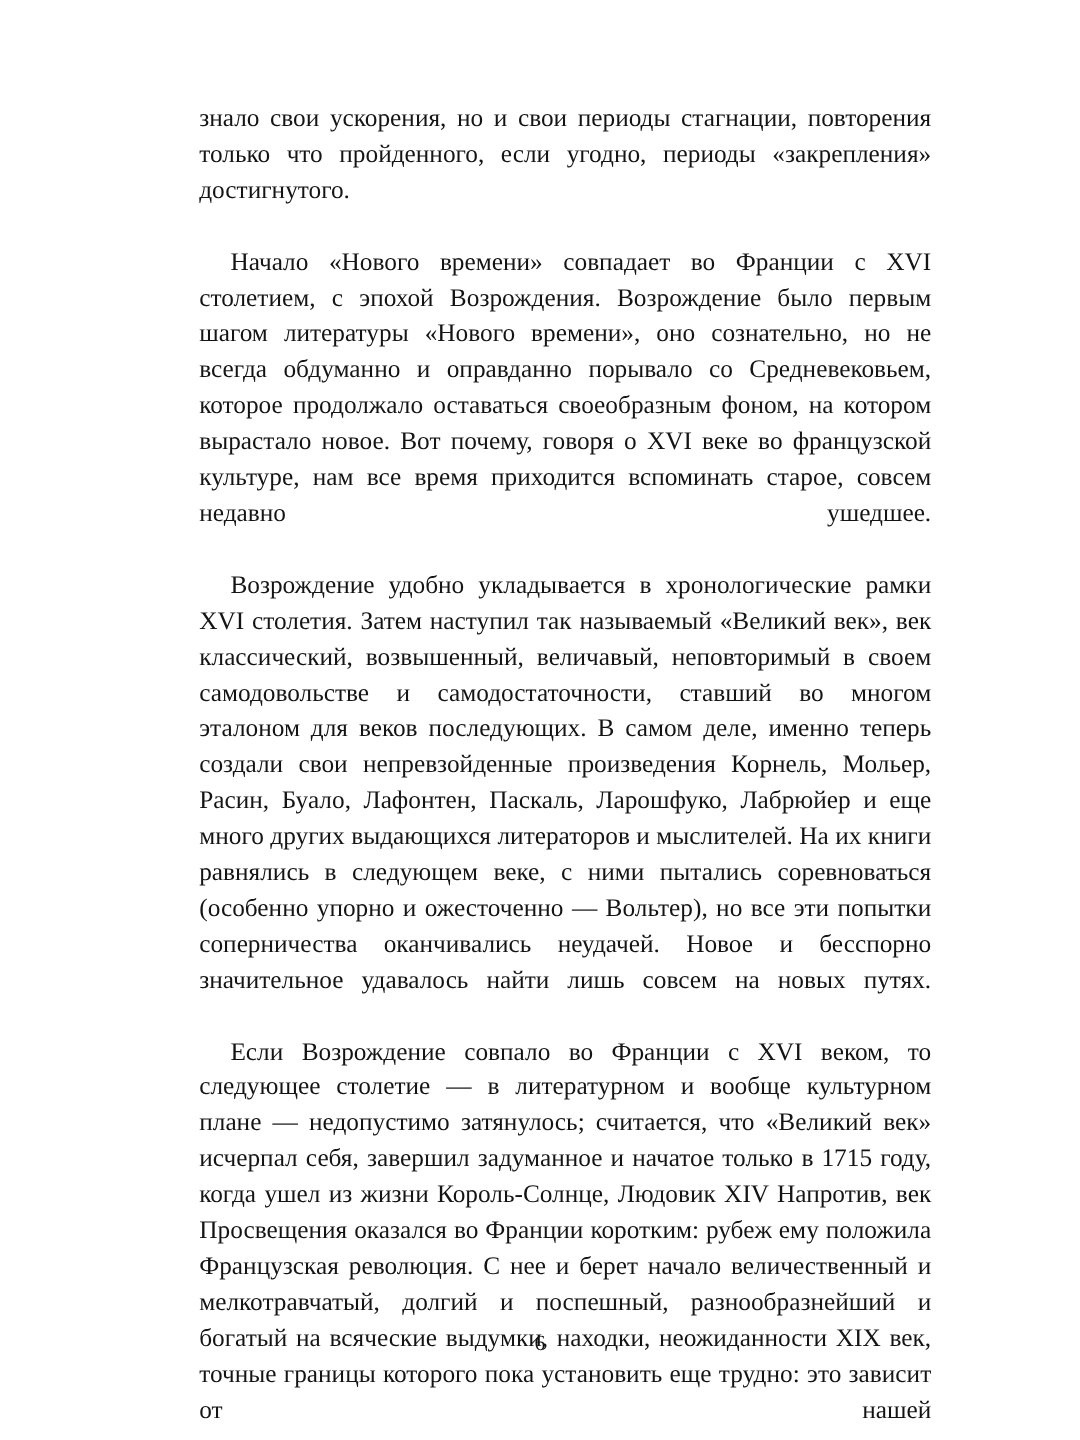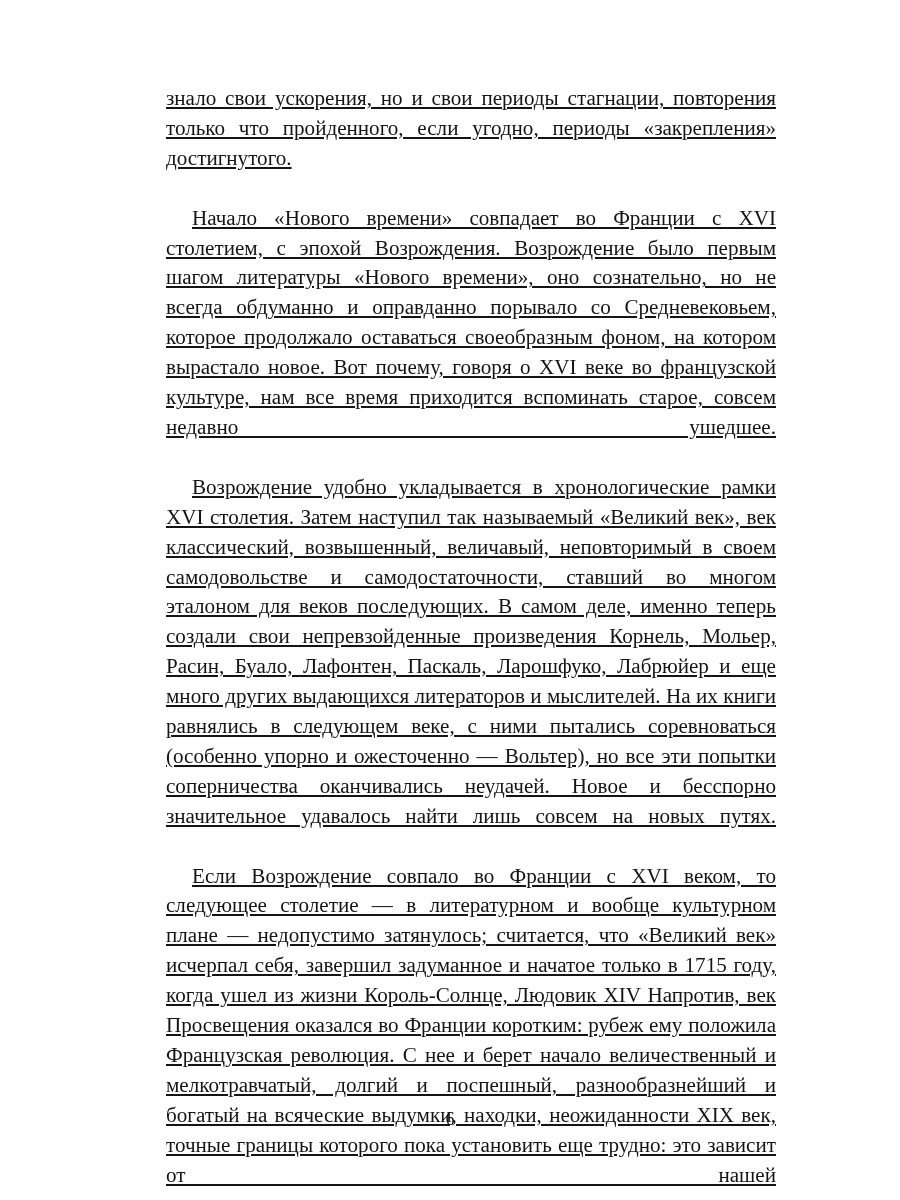--- a/index.html
+++ b/index.html
@@ -29,21 +29,20 @@
     margin: 0;
     font-size: 21.1px;
     line-height: 29.9px;
     color: #141414;
     text-align: justify;
     text-justify: inter-word;
     text-indent: 26px;
     hyphens: manual;
     -webkit-hyphens: manual;
     word-spacing: 0.1px;
-    text-decoration: underline;
   }
   .para.first {
     text-indent: 0;
   }
   
   .para::after {
     content: "";
     display: inline-block;
     width: 100%;
   }

